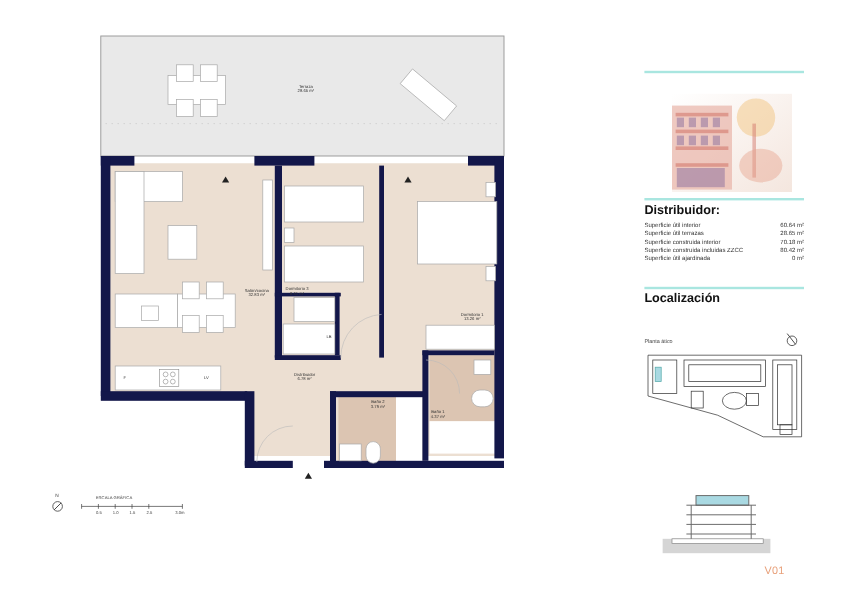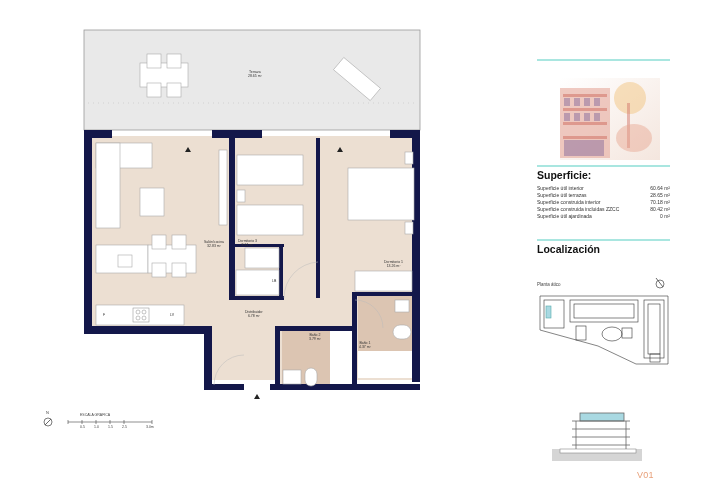--- a/index.html
+++ b/index.html
@@ -186,21 +186,21 @@
         <rect x="34" y="35" width="6" height="8"></rect>
       <rect x="4" y="62" width="40" height="16"></rect>
     </g>
     <circle cx="70" cy="20" r="16" fill="#f2c88a" opacity="0.55"></circle>
     <rect x="67" y="25" width="3" height="45" fill="#d47a6e" opacity="0.5"></rect>
     <ellipse cx="74" cy="60" rx="18" ry="14" fill="#e7a38e" opacity="0.45"></ellipse>
   </svg>
 </div>
 
 <div class="panel-line" style="top:165px;"></div>
-<div class="heading" style="top:169px;">Superficie:</div>
+<div class="heading" style="top:169px;">Distribuidor:</div>
 
 <div class="surf-row" style="top:185px;">
     <span>Superficie útil interior</span>
     <span>60.64 m²</span>
   </div>
 <div class="surf-row" style="top:192px;">
     <span>Superficie útil terrazas</span>
     <span>28.65 m²</span>
   </div>
 <div class="surf-row" style="top:199px;">

